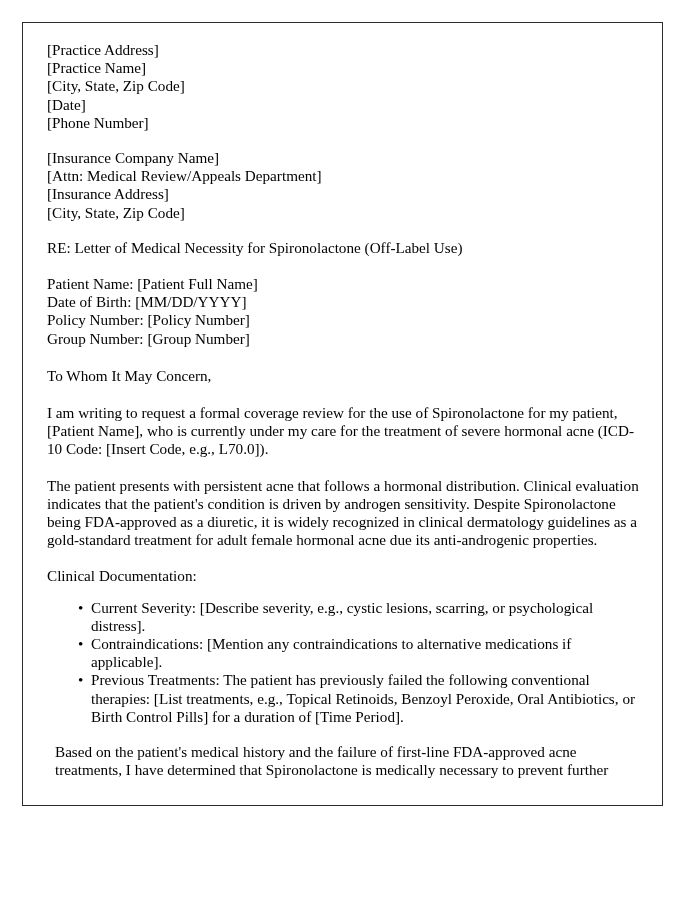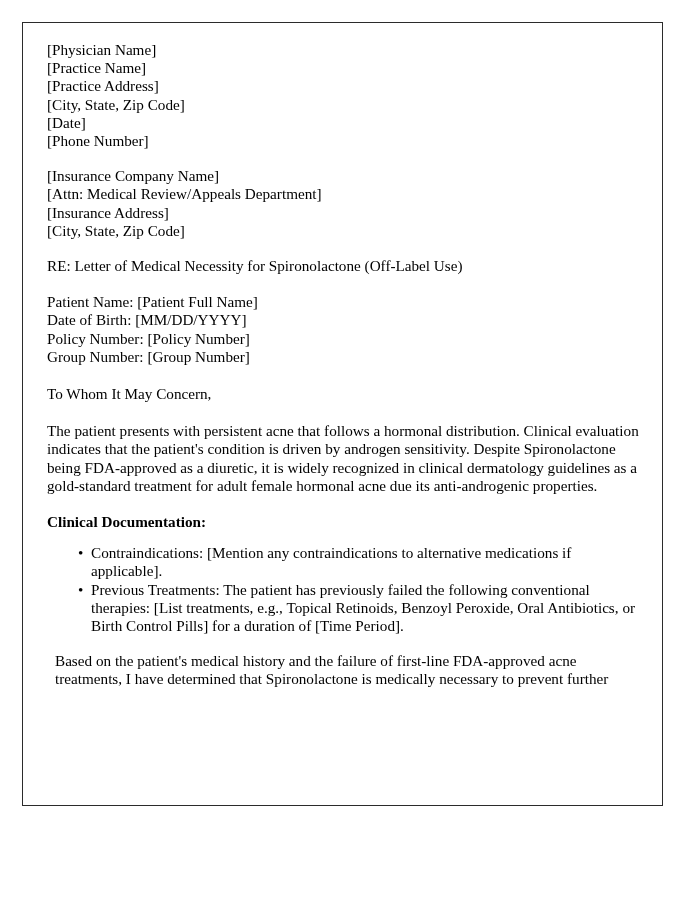--- a/index.html
+++ b/index.html
@@ -45,21 +45,21 @@
     display: block;
     white-space: nowrap;
   }
 
   .re-line {
     font-weight: normal;
     margin: 0 0 18px 0;
   }
 
   .subject-heading {
-    font-weight: bold;
+    font-weight: normal;
     margin: 0 0 13px 0;
   }
 
   .info-block {
     margin: 0 0 19px 0;
   }
 
   .salutation {
     margin: 0 0 19px 0;
   }
@@ -92,23 +92,22 @@
     margin: 8px;
   }
 </style>
 </head>
 <body>
 
 <div id="page">
   <div id="doc">
 
     <div class="addr-block">
-      <span class="addr-line">[Physician Name]</span>
+      <span class="addr-line">[Practice Address]</span>
       <span class="addr-line">[Practice Name]</span>
-      <span class="addr-line">[Practice Address]</span>
       <span class="addr-line">[City, State, Zip Code]</span>
       <span class="addr-line">[Date]</span>
       <span class="addr-line">[Phone Number]</span>
     </div>
 
     <div class="addr-block">
       <span class="addr-line">[Insurance Company Name]</span>
       <span class="addr-line">[Attn: Medical Review/Appeals Department]</span>
       <span class="addr-line">[Insurance Address]</span>
       <span class="addr-line">[City, State, Zip Code]</span>
@@ -118,26 +117,28 @@
 
     <div class="info-block">
       <span class="addr-line">Patient Name: [Patient Full Name]</span>
       <span class="addr-line">Date of Birth: [MM/DD/YYYY]</span>
       <span class="addr-line">Policy Number: [Policy Number]</span>
       <span class="addr-line">Group Number: [Group Number]</span>
     </div>
 
     <div class="salutation">To Whom It May Concern,</div>
 
+    <p class="para">I am writing to request a formal coverage review for the use of Spironolactone for my patient, [Patient Name], who is currently under my care for the treatment of severe hormonal acne (ICD-10 Code: [Insert Code, e.g., L70.0]).</p>
 
     <p class="para">The patient presents with persistent acne that follows a hormonal distribution. Clinical evaluation indicates that the patient's condition is driven by androgen sensitivity. Despite Spironolactone being FDA-approved as a diuretic, it is widely recognized in clinical dermatology guidelines as a gold-standard treatment for adult female hormonal acne due its anti-androgenic properties.</p>
 
     <div class="subject-heading">Clinical Documentation:</div>
 
     <ul class="bullets">
+      <li>Current Severity: [Describe severity, e.g., cystic lesions, scarring, or psychological distress].</li>
       <li>Contraindications: [Mention any contraindications to alternative medications if applicable].</li>
       <li>Previous Treatments: The patient has previously failed the following conventional therapies: [List treatments, e.g., Topical Retinoids, Benzoyl Peroxide, Oral Antibiotics, or Birth Control Pills] for a duration of [Time Period].</li>
     </ul>
 
     <p class="para para-clipped">Based on the patient's medical history and the failure of first-line FDA-approved acne treatments, I have determined that Spironolactone is medically necessary to prevent further</p>
 
   </div>
 </div>
 
 </body></html>

